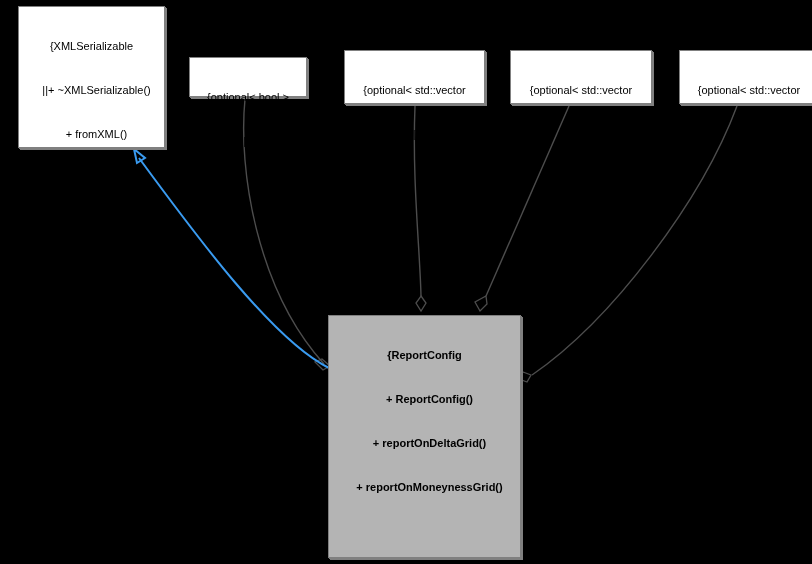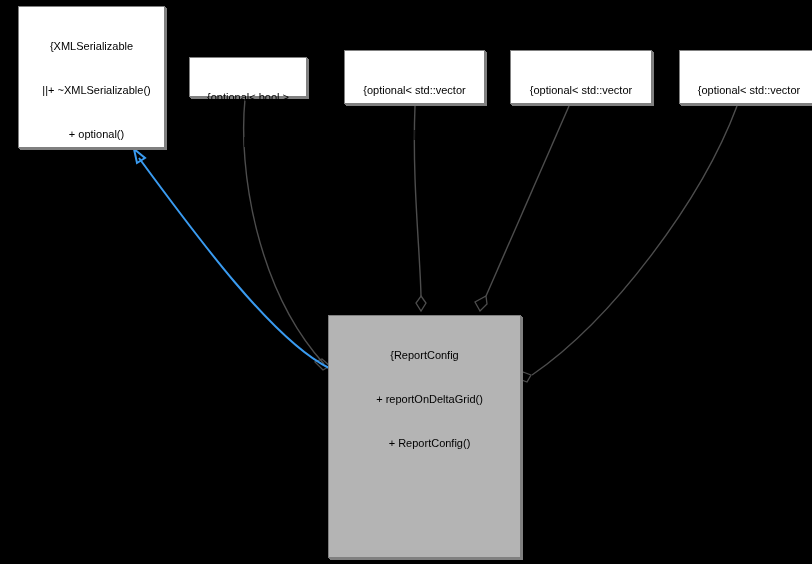--- a/index.html
+++ b/index.html
@@ -95,21 +95,21 @@
     <g>
       <path d="M 317 368 C 260 340, 180 230, 127 158" fill="none" stroke="#3a9bf0" stroke-width="2"></path>
       <path d="M 122 149 L 133 158 L 125 163 Z" fill="none" stroke="#3a9bf0" stroke-width="2" stroke-linejoin="miter"></path>
     </g>
 
   </svg>
 
   <div class="uml-node abstract-node" style="left:6px; top:6px; width:147px; height:142px;">
     <span class="node-line title-line">{XMLSerializable</span>
     <span class="node-line member-line">||+ ~XMLSerializable()</span>
-    <span class="node-line member-line">+ optional()</span>
+    <span class="node-line member-line">+ fromXML()</span>
     <span class="node-line member-line">+ toXML()</span>
     <span class="node-line member-line">+ fromFile()</span>
     <span class="node-line member-line">+ toFile()</span>
     <span class="node-line member-line">+ fromXMLString()</span>
     <span class="node-line member-line">+ toXMLString()</span>
     <span class="node-line brace-line">}</span>
   </div>
 
   <div class="uml-node abstract-node" style="left:177px; top:57px; width:118px; height:40px;">
     <span class="node-line tpl-line">{optional&lt; bool &gt;</span>
@@ -124,24 +124,25 @@
   <div class="uml-node abstract-node" style="left:498px; top:50px; width:142px; height:54px;">
     <span class="node-line tpl-line">{optional&lt; std::vector</span>
     <span class="node-line brace-line">||}</span>
   </div>
 
   <div class="uml-node abstract-node" style="left:667px; top:50px; width:140px; height:54px;">
     <span class="node-line tpl-line">{optional&lt; std::vector</span>
     <span class="node-line brace-line">||}</span>
   </div>
 
-  <div class="uml-node focus-node" style="left:316px; top:315px; width:193px; height:243px;">
+  <div class="uml-node focus-node" style="left:316px; top:315px; width:193px; height:243px;font-weight:bold;">
     <span class="node-line title-line">{ReportConfig</span>
+    <span class="node-line member-line">+ ReportConfig()</span>
     <span class="node-line member-line">+ reportOnDeltaGrid()</span>
-    <span class="node-line member-line">+ ReportConfig()</span>
+    <span class="node-line member-line">+ reportOnMoneynessGrid()</span>
     
     
     
     
     
     
     
     
     
     

